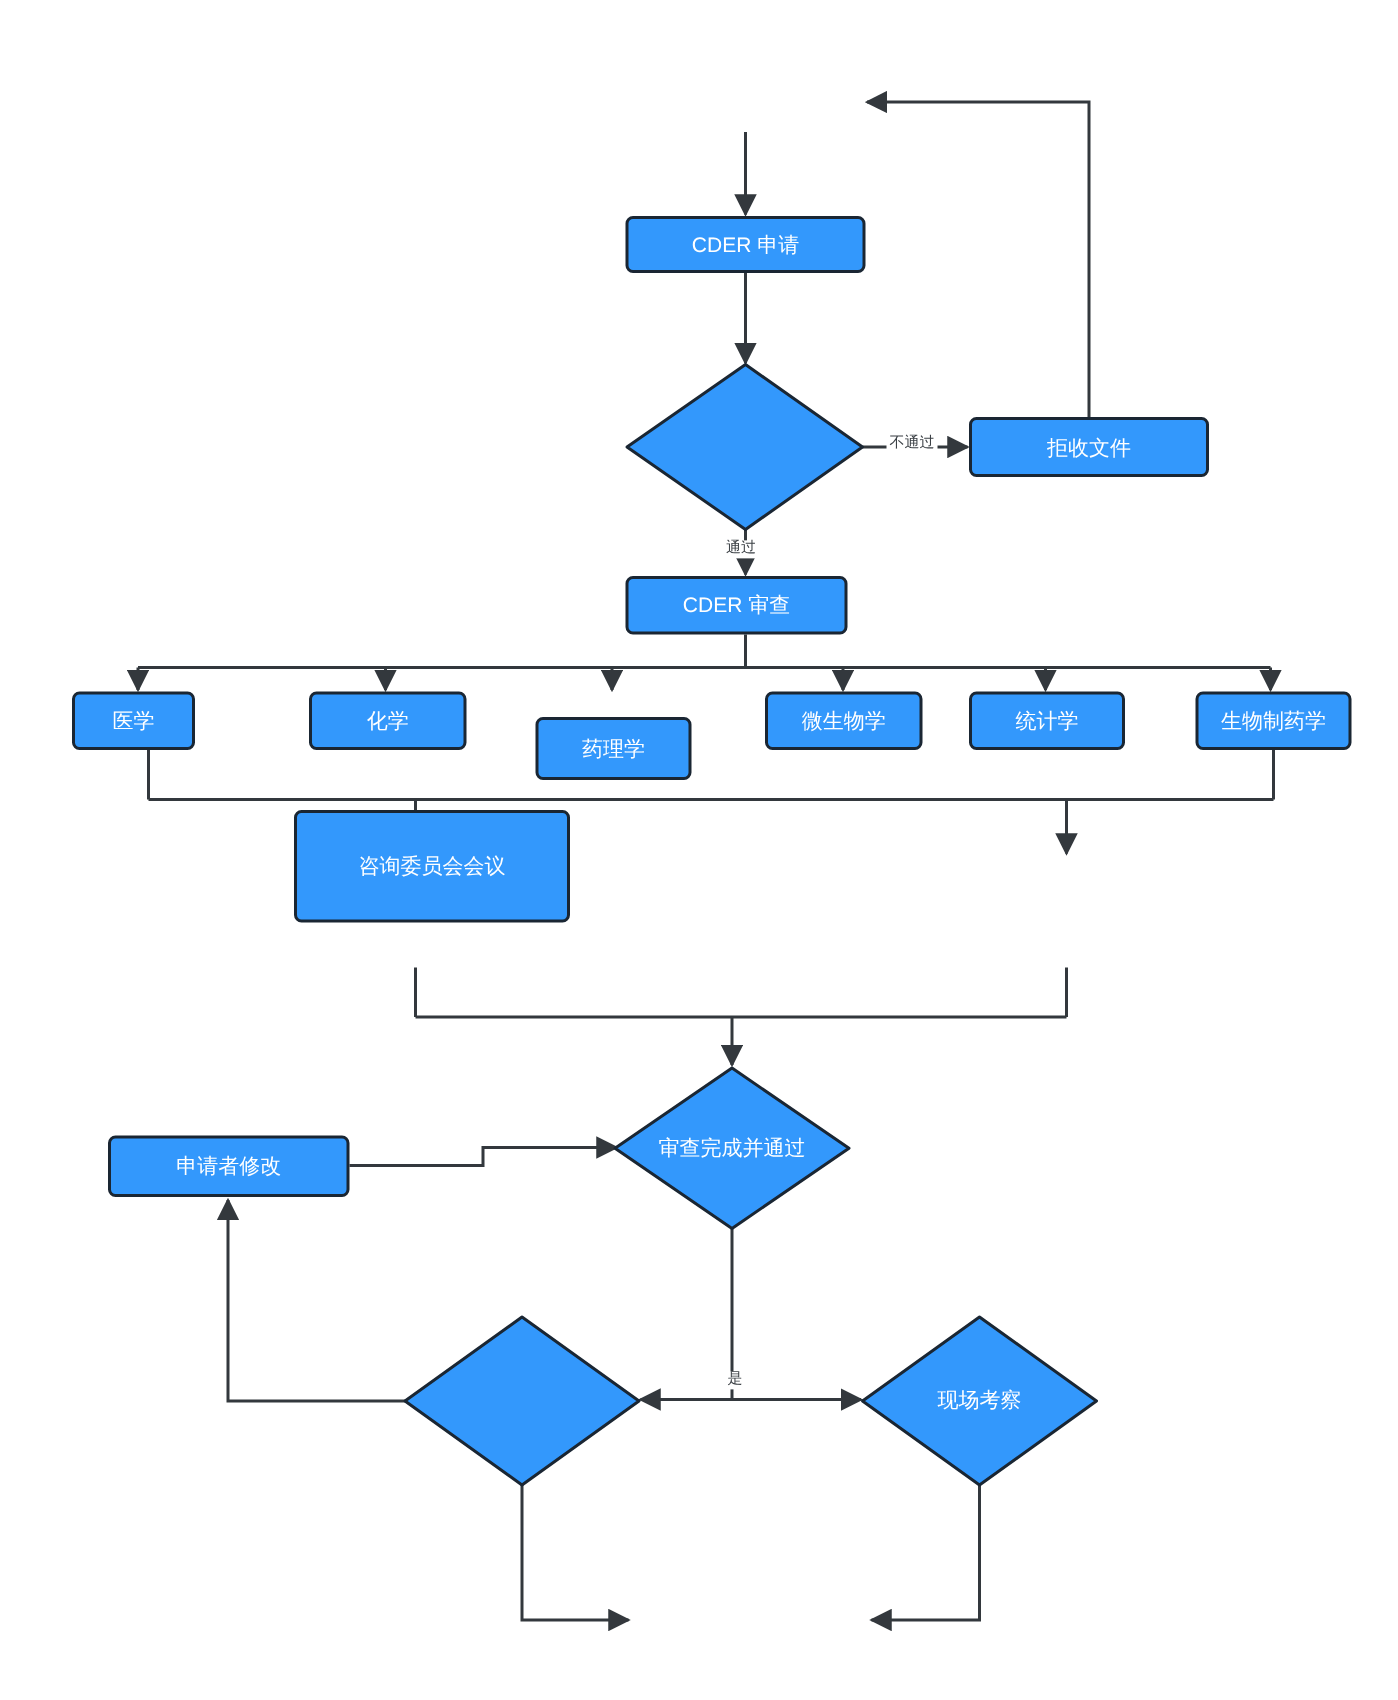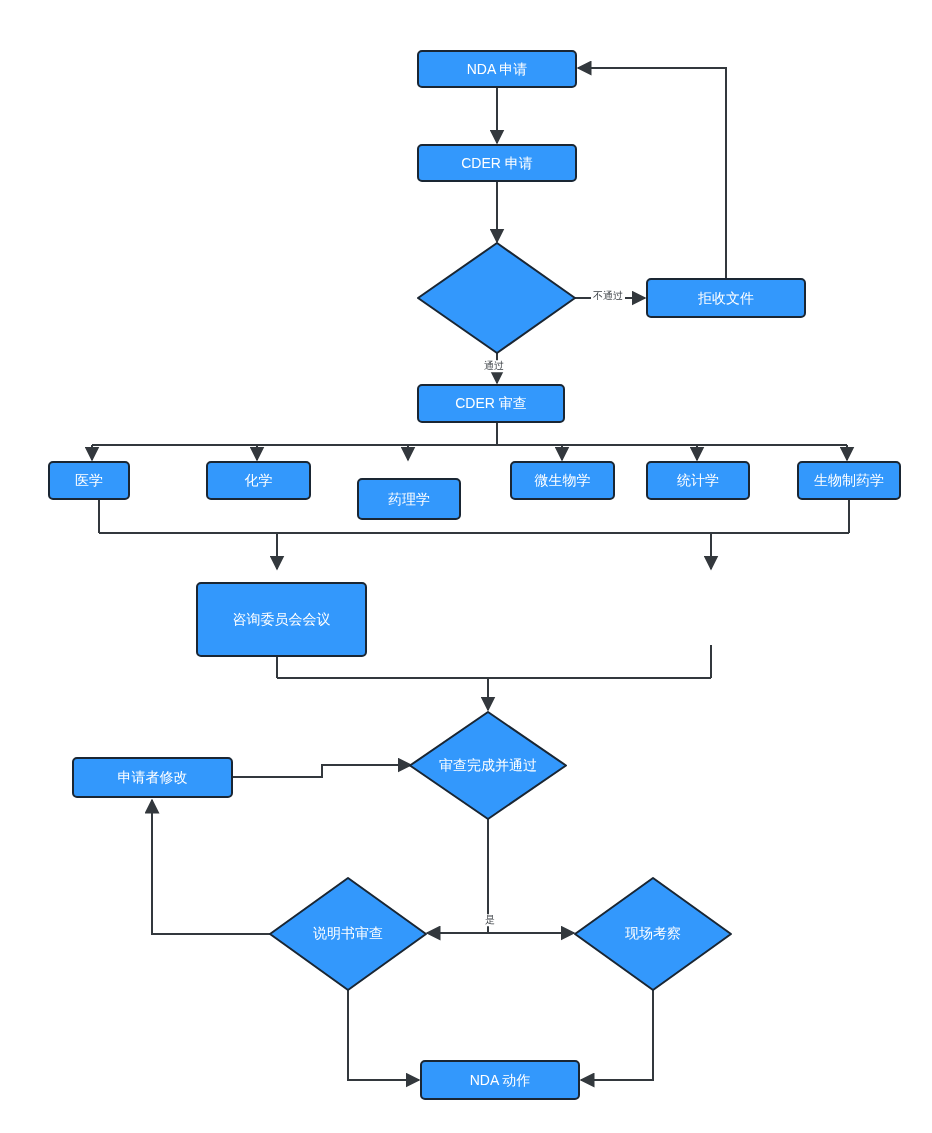--- a/index.html
+++ b/index.html
@@ -81,23 +81,20 @@
     <path class="wire" marker-end="url(#arrow)" d="M270,934 L152,934 L152,800"></path>
     <path class="wire" marker-end="url(#arrow)" d="M348,990 L348,1080 L419,1080"></path>
     <path class="wire" marker-end="url(#arrow)" d="M653,990 L653,1080 L581,1080"></path>
 
     <polygon class="diamond" points="418,298 497,243 575,298 497,353"></polygon>
     <polygon class="diamond" points="410,765.5 488,712 566,765.5 488,819"></polygon>
     <polygon class="diamond" points="270,934 348,878 426,934 348,990"></polygon>
     <polygon class="diamond" points="575,934 653,878 731,934 653,990"></polygon>
   </svg>
 
-  <div class="node" style="left:417px;top:50px;width:160px;height:38px">
-      <span>NDA 申请</span>
-    </div>
   <div class="node" style="left:417px;top:144px;width:160px;height:38px">
       <span>CDER 申请</span>
     </div>
   <div class="node" style="left:646px;top:278px;width:160px;height:40px">
       <span>拒收文件</span>
     </div>
   <div class="node" style="left:417px;top:384px;width:148px;height:39px">
       <span>CDER 审查</span>
     </div>
 
@@ -113,32 +110,28 @@
   <div class="node" style="left:510px;top:461px;width:105px;height:39px">
       <span>微生物学</span>
     </div>
   <div class="node" style="left:646px;top:461px;width:104px;height:39px">
       <span>统计学</span>
     </div>
   <div class="node" style="left:797px;top:461px;width:104px;height:39px">
       <span>生物制药学</span>
     </div>
 
-  <div class="node" style="left:196px;top:582px;width:171px;height:75px">
+  <div class="node" style="left:196px;top:540px;width:184px;height:75px">
       <span>咨询委员会会议</span>
     </div>
 
   <div class="node" style="left:72px;top:757px;width:161px;height:41px">
       <span>申请者修改</span>
     </div>
-  <div class="node" style="left:420px;top:1060px;width:160px;height:40px">
-      <span>NDA 动作</span>
-    </div>
 
   <div class="dlabel" style="left:410px;top:712px;width:156px;height:107px">审查完成并通过</div>
-  <div class="dlabel" style="left:270px;top:878px;width:156px;height:112px">说明书审查</div>
   <div class="dlabel" style="left:575px;top:878px;width:156px;height:112px">现场考察</div>
 
   <div class="elabel" style="left:608px;top:296px">不通过</div>
   <div class="elabel" style="left:494px;top:366px">通过</div>
   <div class="elabel" style="left:490px;top:920px">是</div>
 
 </div>
 
 </body></html>

